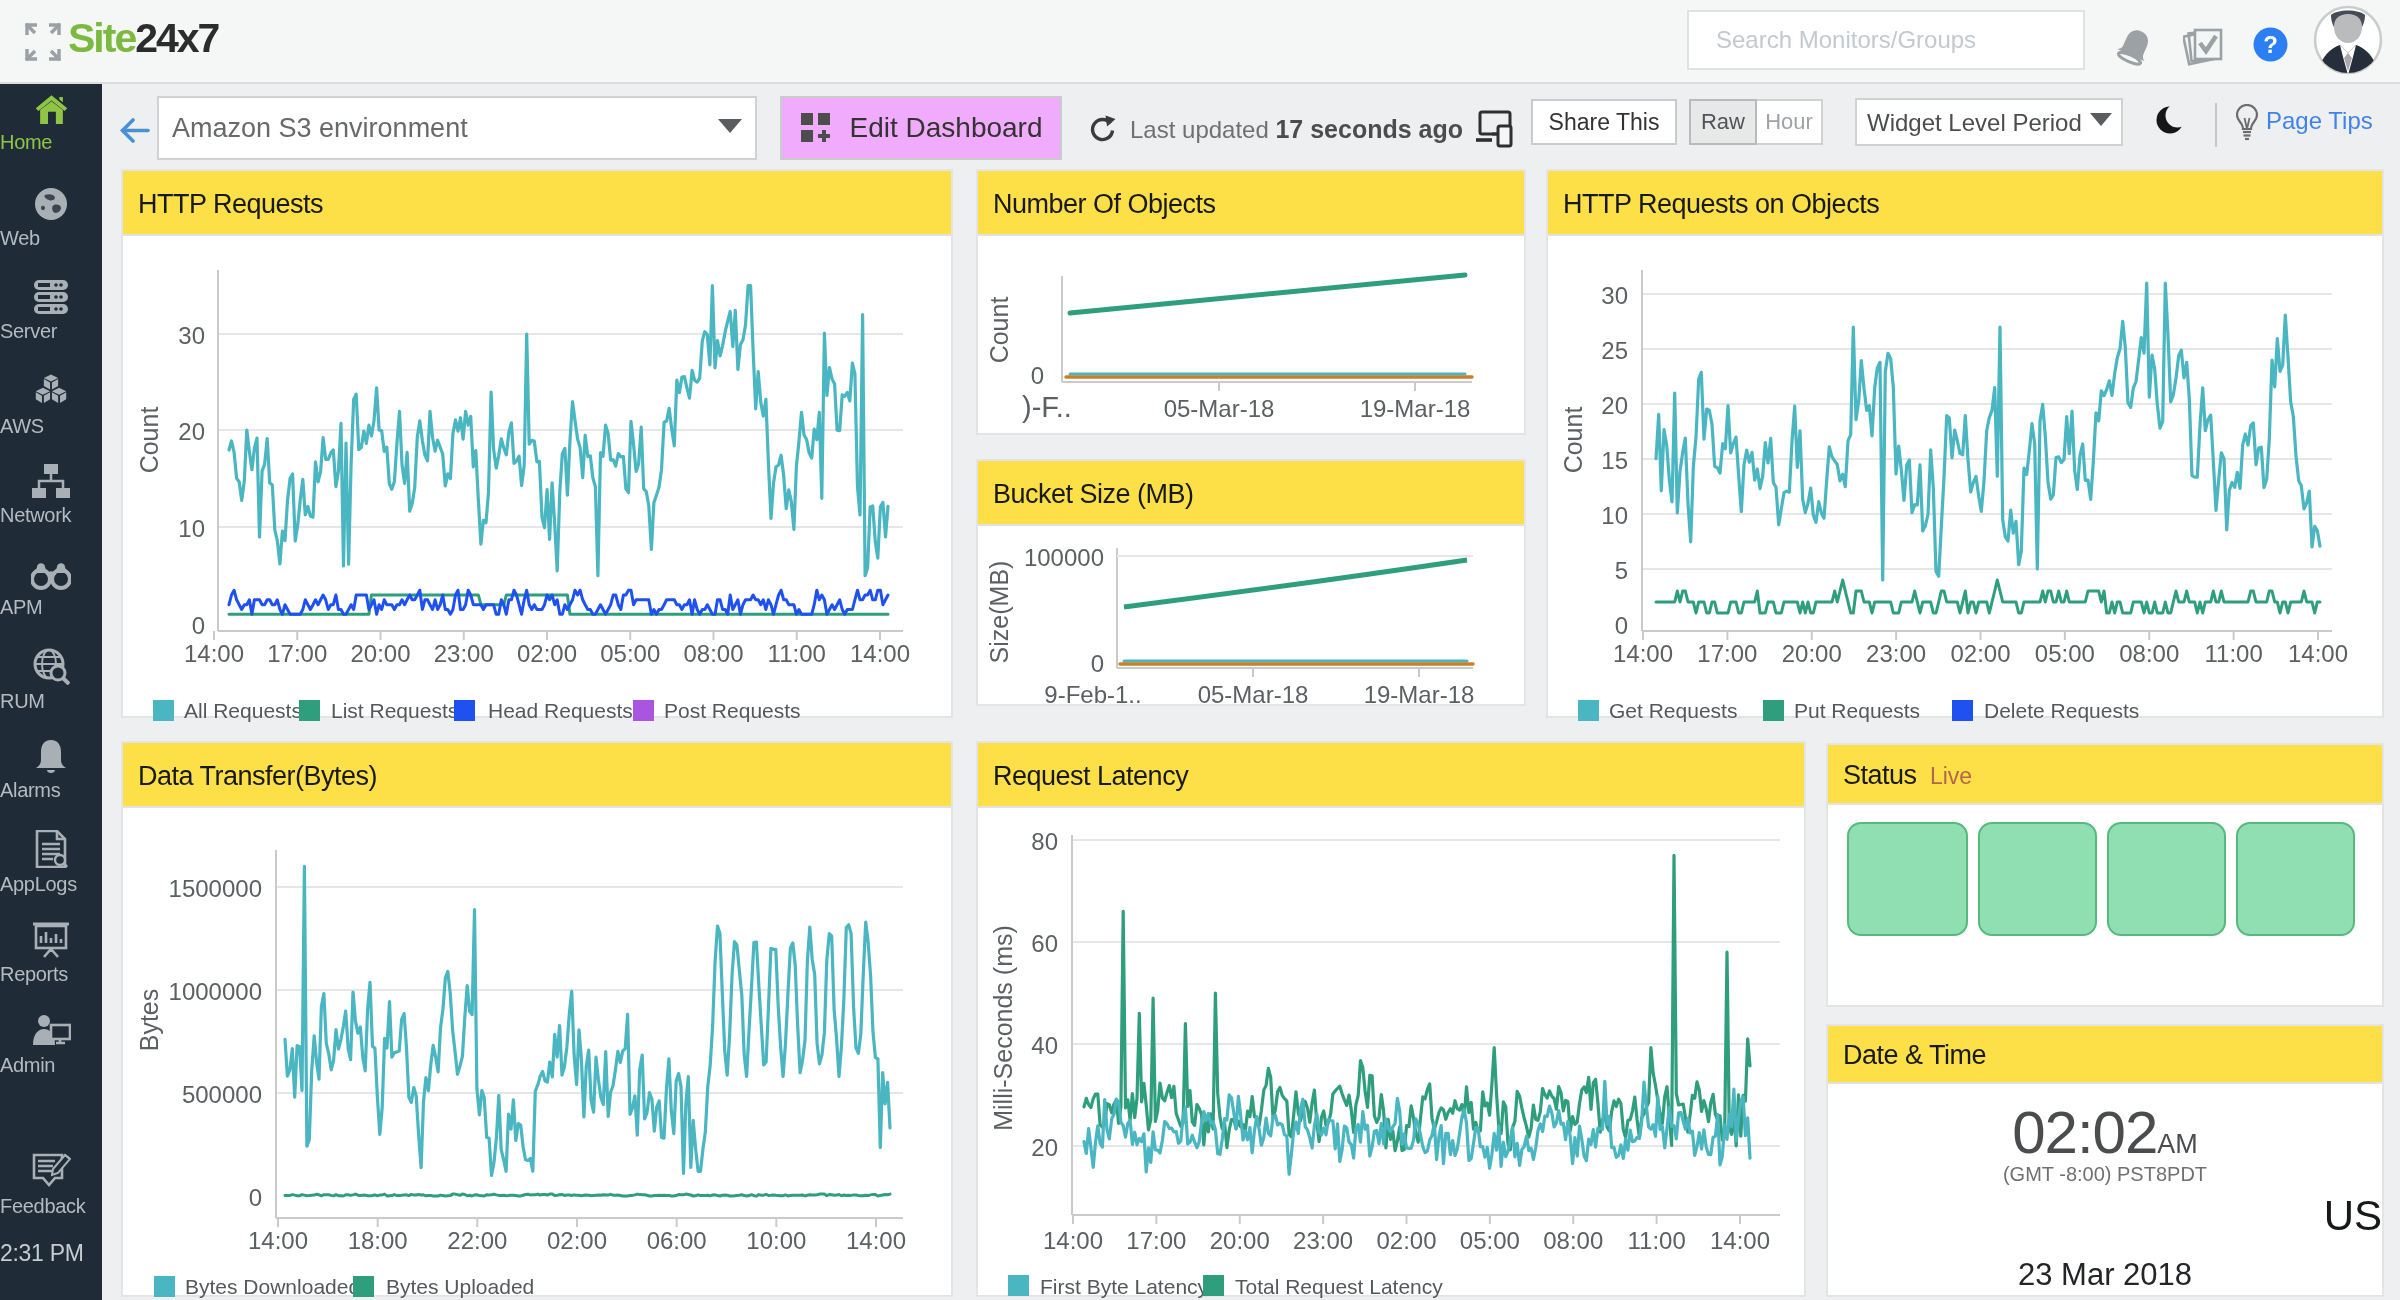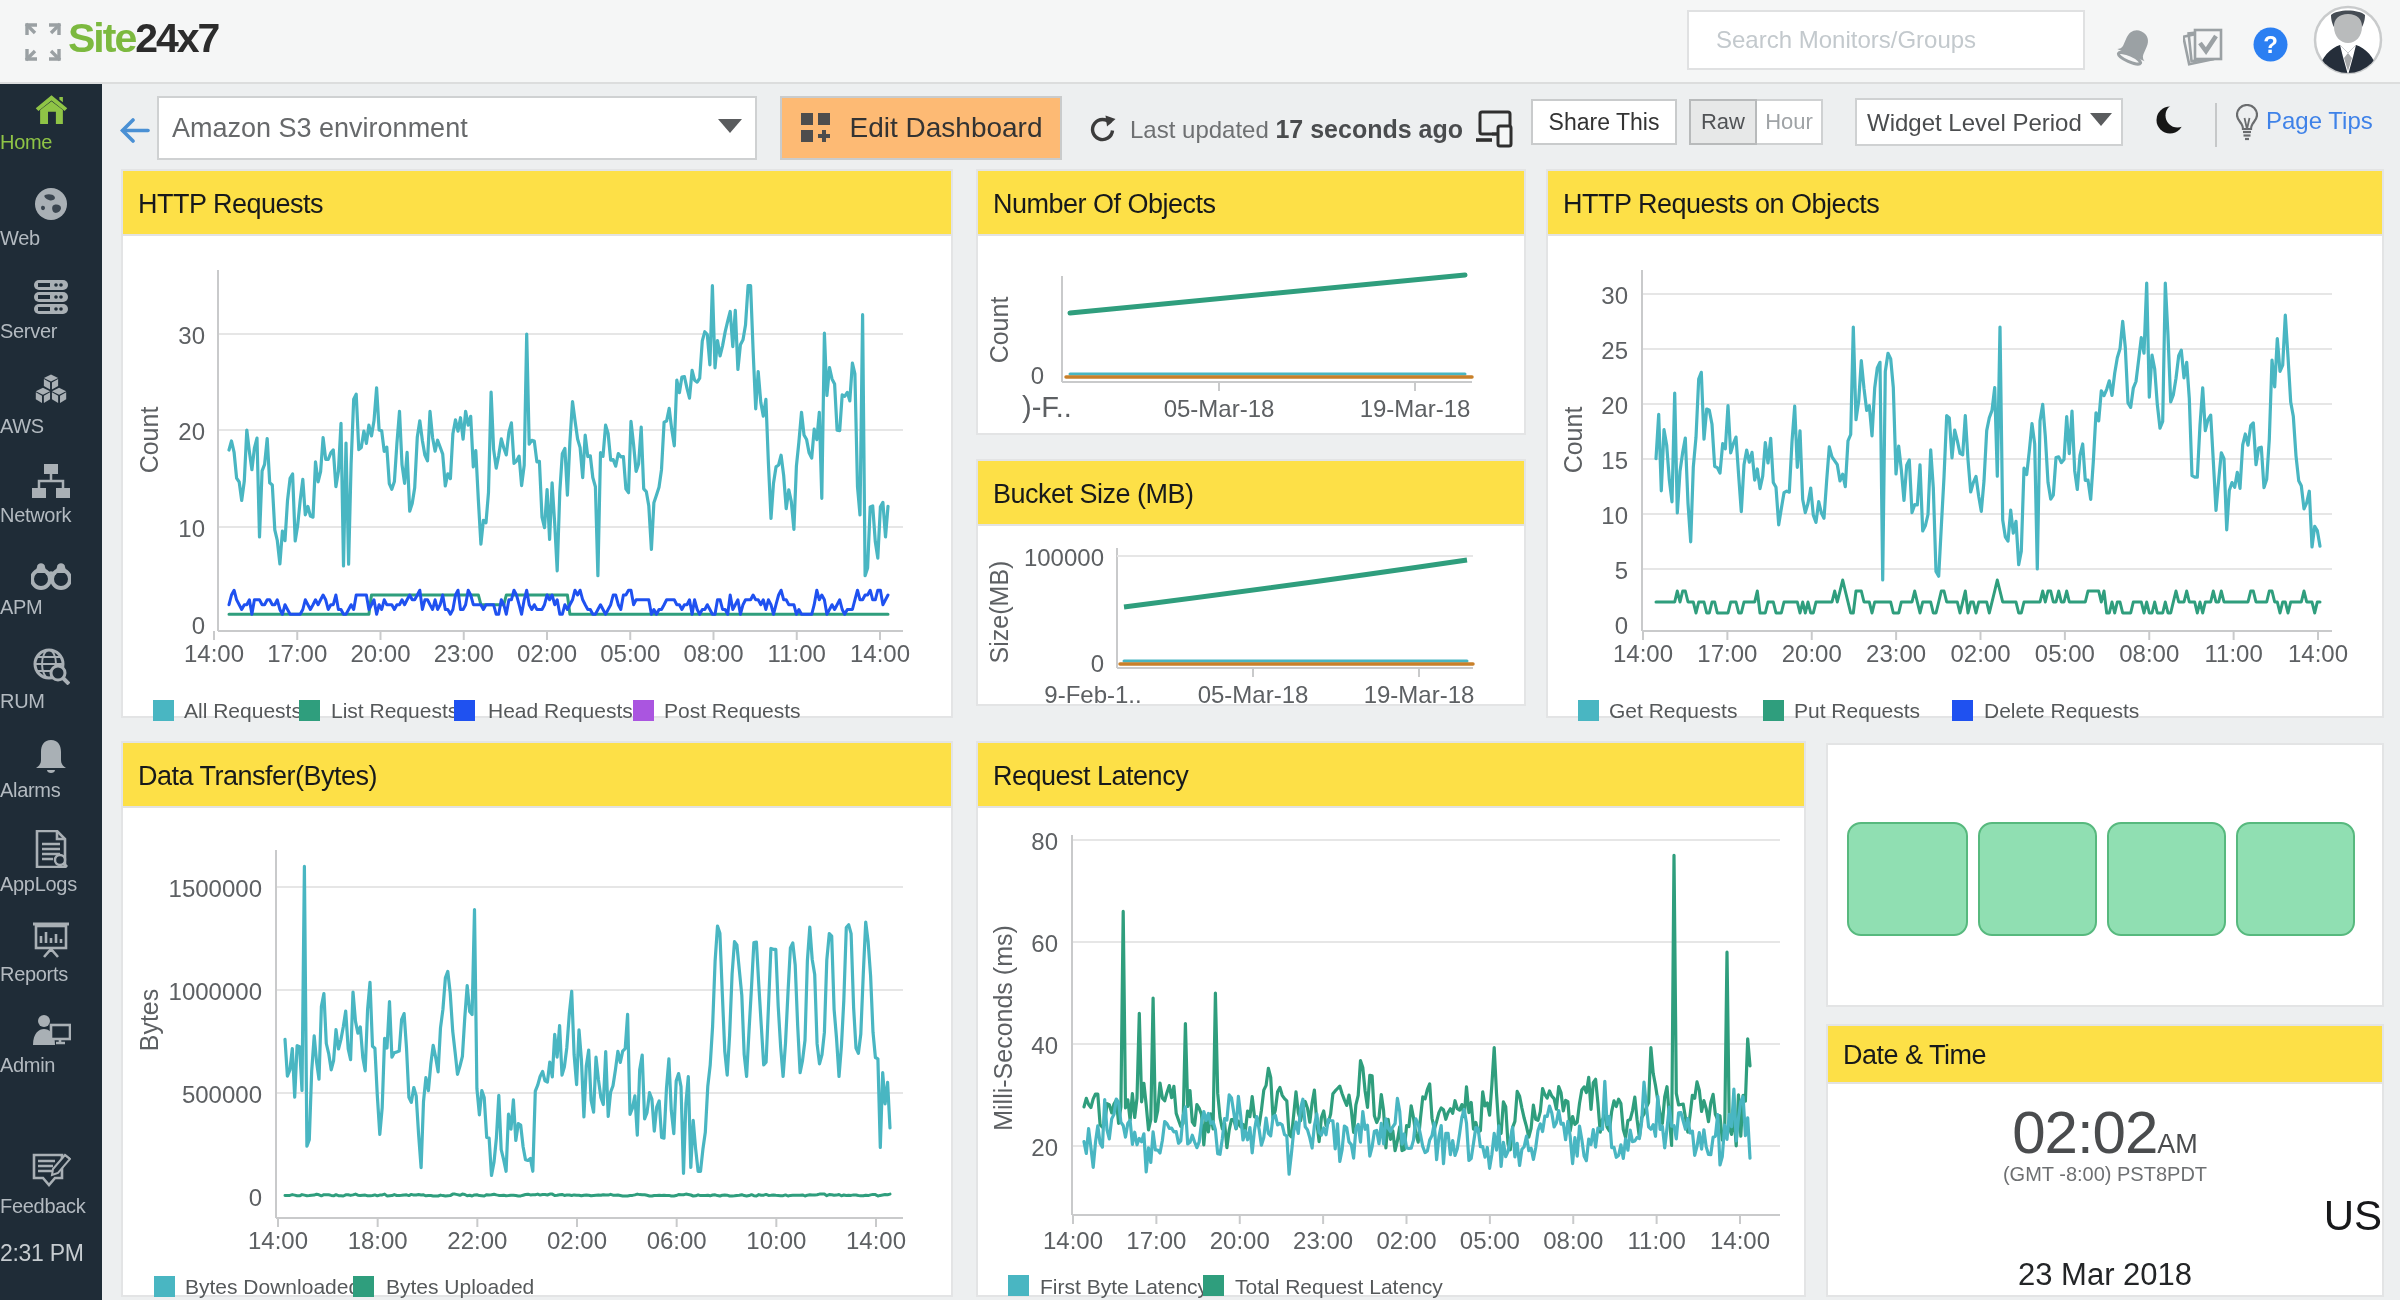--- a/index.html
+++ b/index.html
@@ -167,21 +167,21 @@
 <svg class="abs" style="left:120px;top:116px" width="30" height="29" viewBox="0 0 30 29">
   <g stroke="#4a90d4" stroke-width="3.6" fill="none" stroke-linecap="round">
     <path d="M28,14.5 L3,14.5"></path>
       <path d="M13,4 L2.5,14.5 L13,25"></path>
   </g>
 </svg>
 <div class="abs" style="left:157px;top:96px;width:600px;height:64px;background:#fff;border:2px solid #cfd1d2;"></div>
 <div class="abs" style="left:172px;top:113px;font-size:27px;color:#67696b;">Amazon S3 environment</div>
 <div class="abs" style="left:718px;top:119px;width:0;height:0;border-left:12px solid transparent;border-right:12px solid transparent;border-top:14px solid #5a5c5e;"></div>
 
-<div class="btn" style="left:780px;top:96px;width:282px;height:64px;background:#fdba74;font-size:28px;">
+<div class="btn" style="left:780px;top:96px;width:282px;height:64px;background:#f0abfc;font-size:28px;">
   <svg width="34" height="34" viewBox="0 0 34 34" style="margin-right:16px">
     <g fill="#4d4d4d">
       <rect x="2" y="2" width="12" height="12"></rect>
         <rect x="19" y="2" width="12" height="12"></rect>
       <rect x="2" y="19" width="12" height="12"></rect>
       <path d="M23,19 h4 v4 h4 v4 h-4 v4 h-4 v-4 h-4 v-4 h4 Z"></path>
     </g>
   </svg>Edit Dashboard</div>
 
 <svg class="abs" style="left:1086px;top:114px" width="32" height="32" viewBox="0 0 32 32">
@@ -249,20 +249,23 @@
   <div class="whead">
       <div class="wtitle">Data Transfer(Bytes)</div>
     </div>
   </div>
 <div class="widget" style="left:976px;top:741px;width:830px;height:556px;">
   <div class="whead">
       <div class="wtitle">Request Latency</div>
     </div>
   </div>
 <div class="widget" style="left:1826px;top:743px;width:558px;height:264px;">
+  <div class="whead" style="height:60px">
+      <div class="wtitle" style="top:15px">Status <span style="font-size:23px;color:#b4654a;letter-spacing:0">&nbsp;Live</span></div>
+    </div>
   <div style="position:absolute;top:77px;left:19px;display:flex;gap:10px;">
     <div style="width:121px;height:114px;background:#90dfb2;border:2px solid #57b97e;border-radius:14px;"></div>
     <div style="width:119px;height:114px;background:#90dfb2;border:2px solid #57b97e;border-radius:14px;"></div>
     <div style="width:119px;height:114px;background:#90dfb2;border:2px solid #57b97e;border-radius:14px;"></div>
     <div style="width:119px;height:114px;background:#90dfb2;border:2px solid #57b97e;border-radius:14px;"></div>
   </div>
 </div>
 <div class="widget" style="left:1826px;top:1024px;width:558px;height:273px;">
   <div class="whead" style="height:58px">
       <div class="wtitle" style="top:14px">Date &amp; Time</div>

